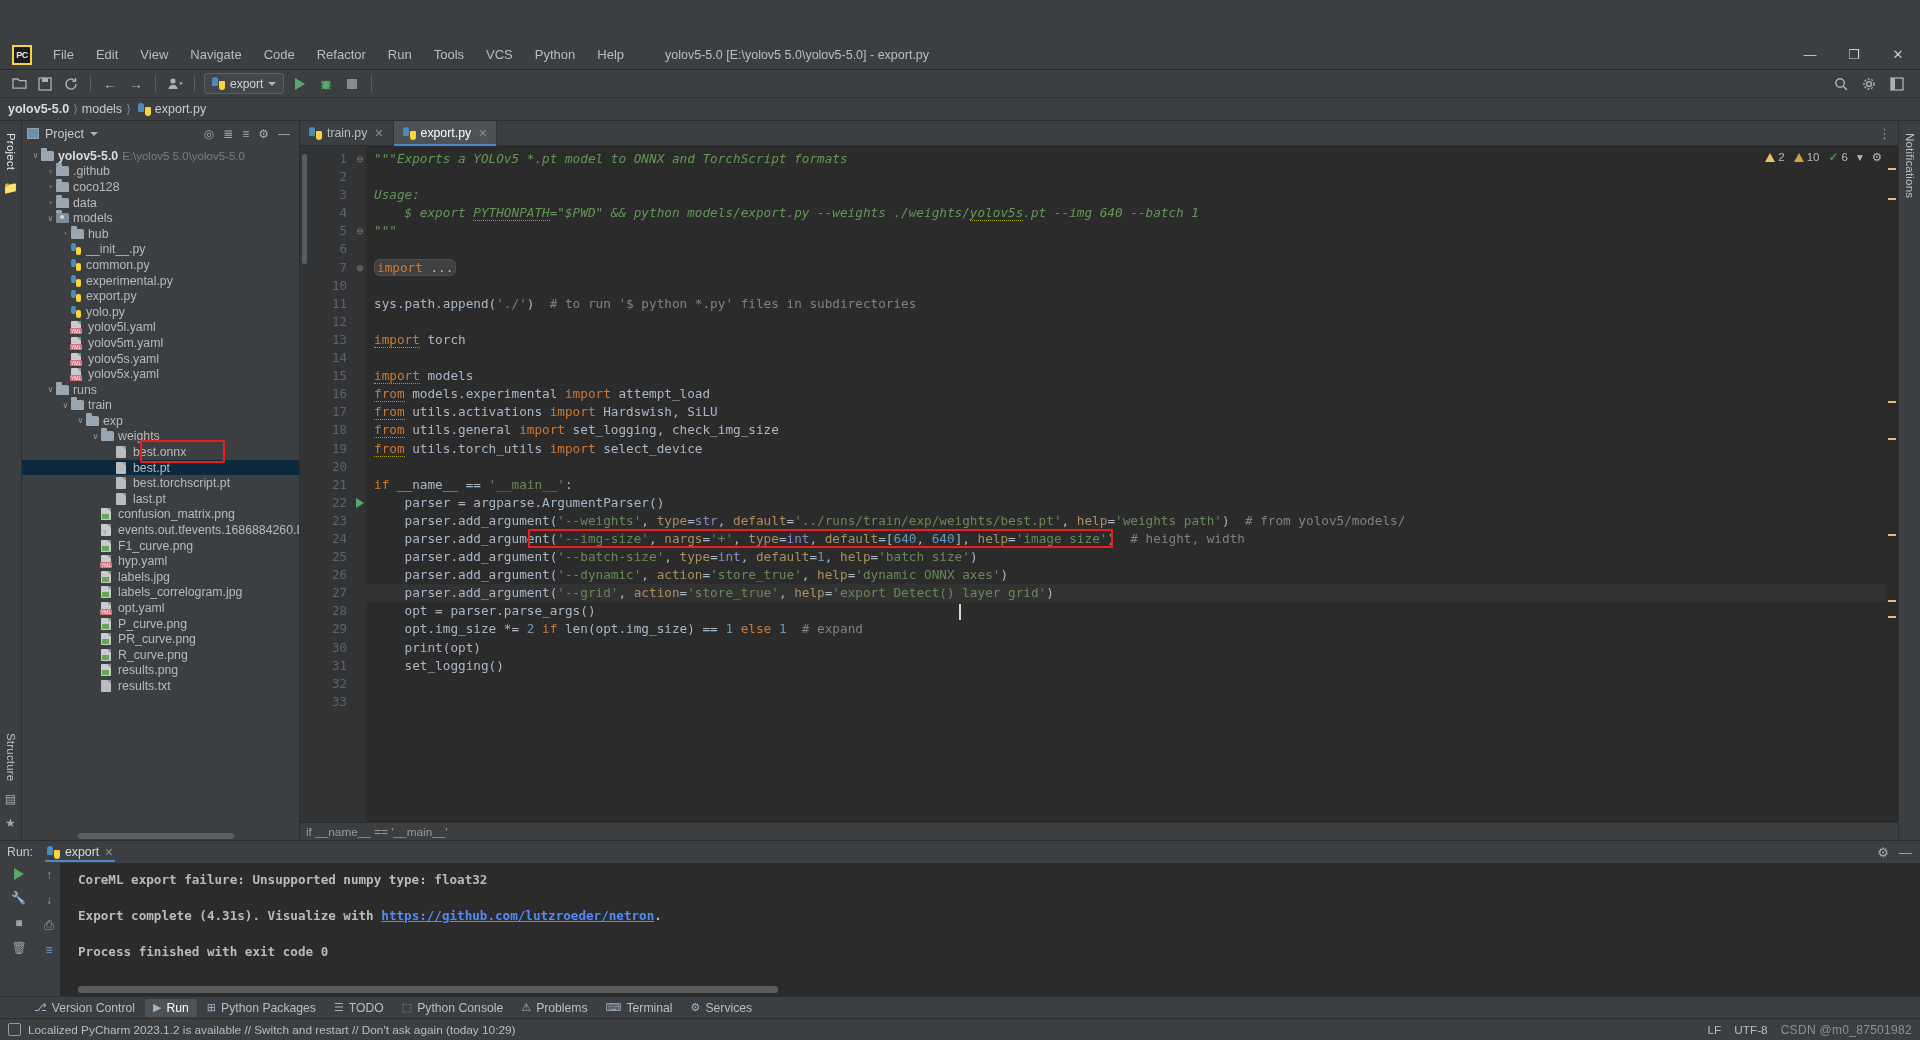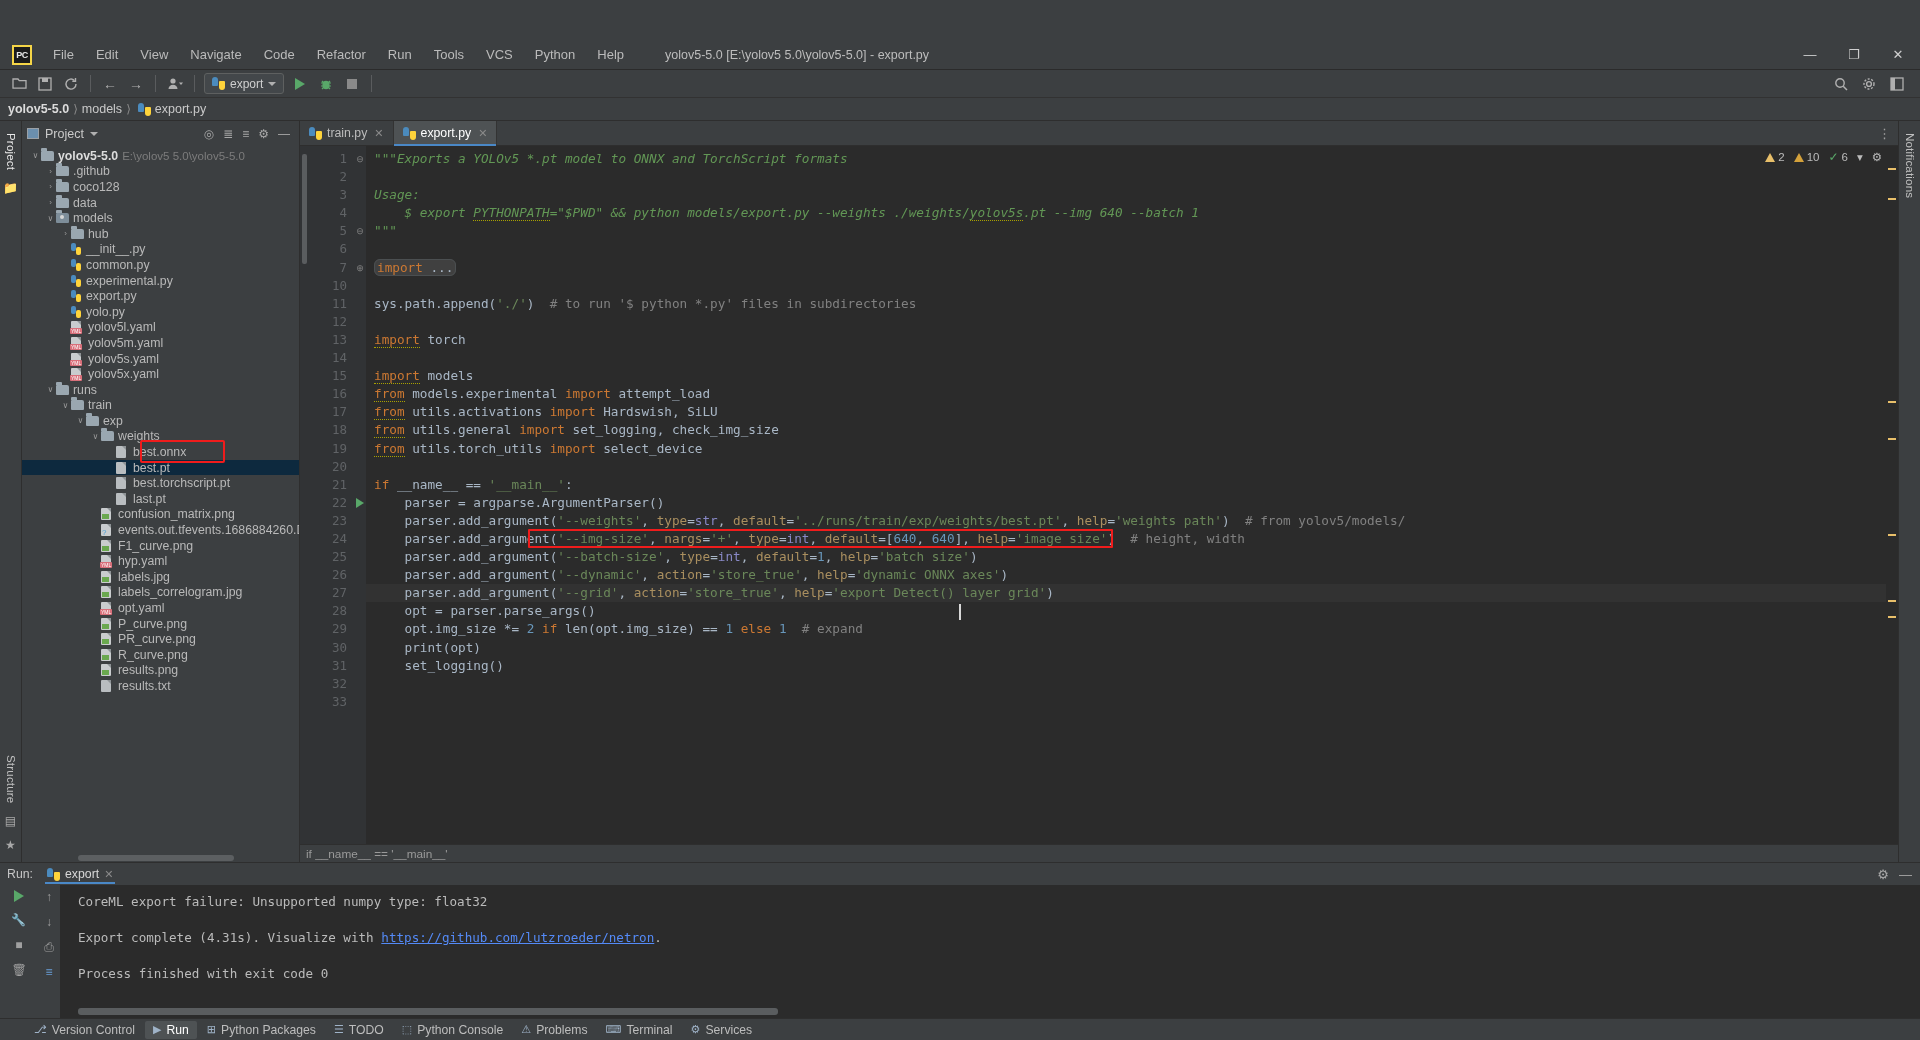--- a/index.html
+++ b/index.html
@@ -200,21 +200,21 @@
   .run-tab { display:flex;align-items:center;gap:5px;font-size:12.3px;color:#d8d8d8;padding:0 6px;position:relative;}
   .run-tab::after{content:'';position:absolute;left:4px;right:4px;bottom:-3px;height:2px;background:#4a88c7;}
   .run-head-right{margin-left:auto;display:flex;align-items:center;gap:10px;padding-right:8px;color:#a8a8a8;font-size:13px;}
   .run-body { flex:1; display:flex; min-height:0;}
   .run-gutter { width:38px; background:#3c3f41; display:flex; flex-direction:column; align-items:center; gap:8px; padding-top:5px; flex:none;}
   .rg-col { display:flex; flex-direction:column; align-items:center; gap:11px;}
   .console {
     flex:1; background:#2b2b2b; font-family:"DejaVu Sans Mono", monospace; font-size:12.6px;
     color:#bbbbbb; padding: 8px 0 0 18px; overflow:hidden; position:relative;
   }
-  .console .ln { height: 18px; line-height:18px; white-space:pre;}
+  .console .ln { height: 18px; line-height:18px; white-space:pre;font-weight:bold;}
   .console a { color:#548af7; text-decoration: underline; }
   .cons-scroll { position:absolute; left:18px; bottom:3px; height:7px; width:700px; background:#5a5d5f; border-radius:3px;}
 
   
   .toolstrip {
     height: 22px; background:#3c3f41; display:flex; align-items:center; gap:2px; padding-left:26px; flex:none;
     border-top:1px solid #2e2e2e;
   }
   .tool-btn { display:flex;align-items:center;gap:5px;font-size:12.2px;color:#bdbdbd;padding:2px 8px;border-radius:2px;}
   .tool-btn.active { background:#4e5254; color:#fff;}
@@ -871,13 +871,24 @@
       <div class="tool-btn">
         <span class="ti">⌨</span>
         <span>Terminal</span>
       </div>
       <div class="tool-btn">
         <span class="ti">⚙</span>
         <span>Services</span>
       </div>
     </div>
 
+  <div class="status">
+    <span class="st-left">
+      <span class="st-ico"></span>
+      <span>Localized PyCharm 2023.1.2 is available // Switch and restart // Don't ask again (today 10:29)</span>
+    </span>
+    <span class="st-right">
+      <span>LF</span>
+      <span>UTF-8</span>
+      <span class="watermark">CSDN @m0_87501982</span>
+    </span>
+  </div>
 </div>
 
 </body></html>

